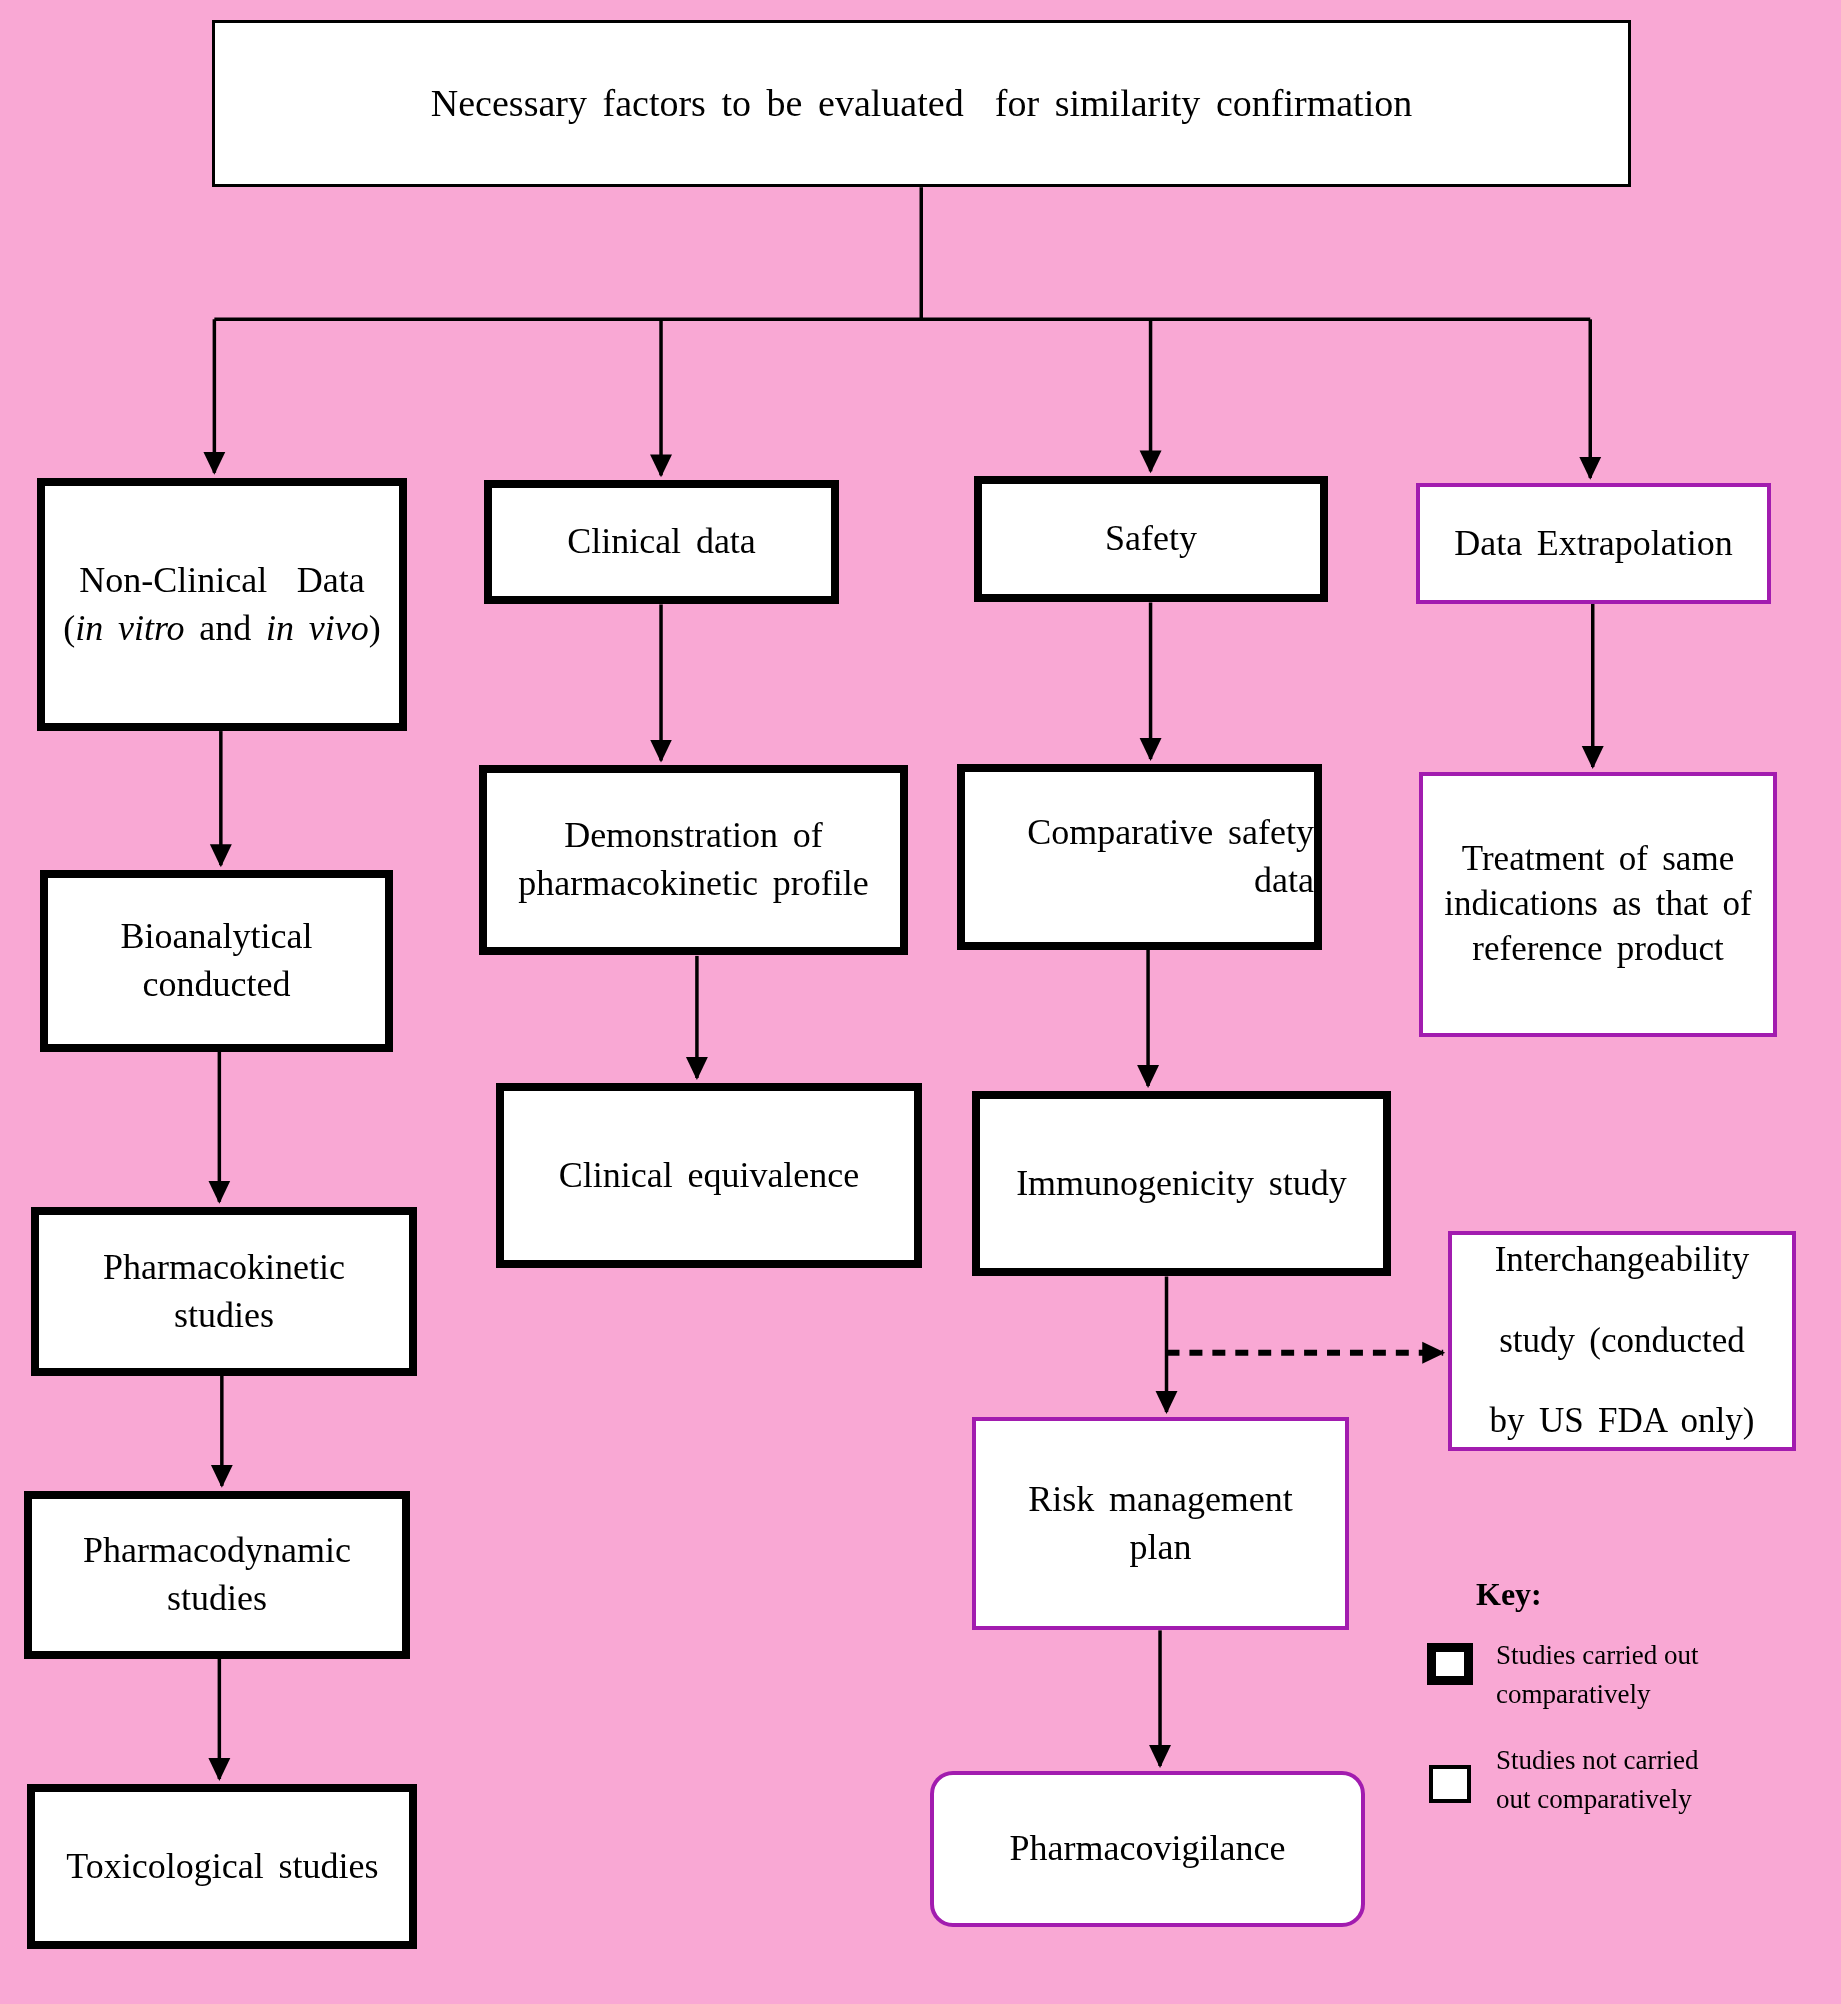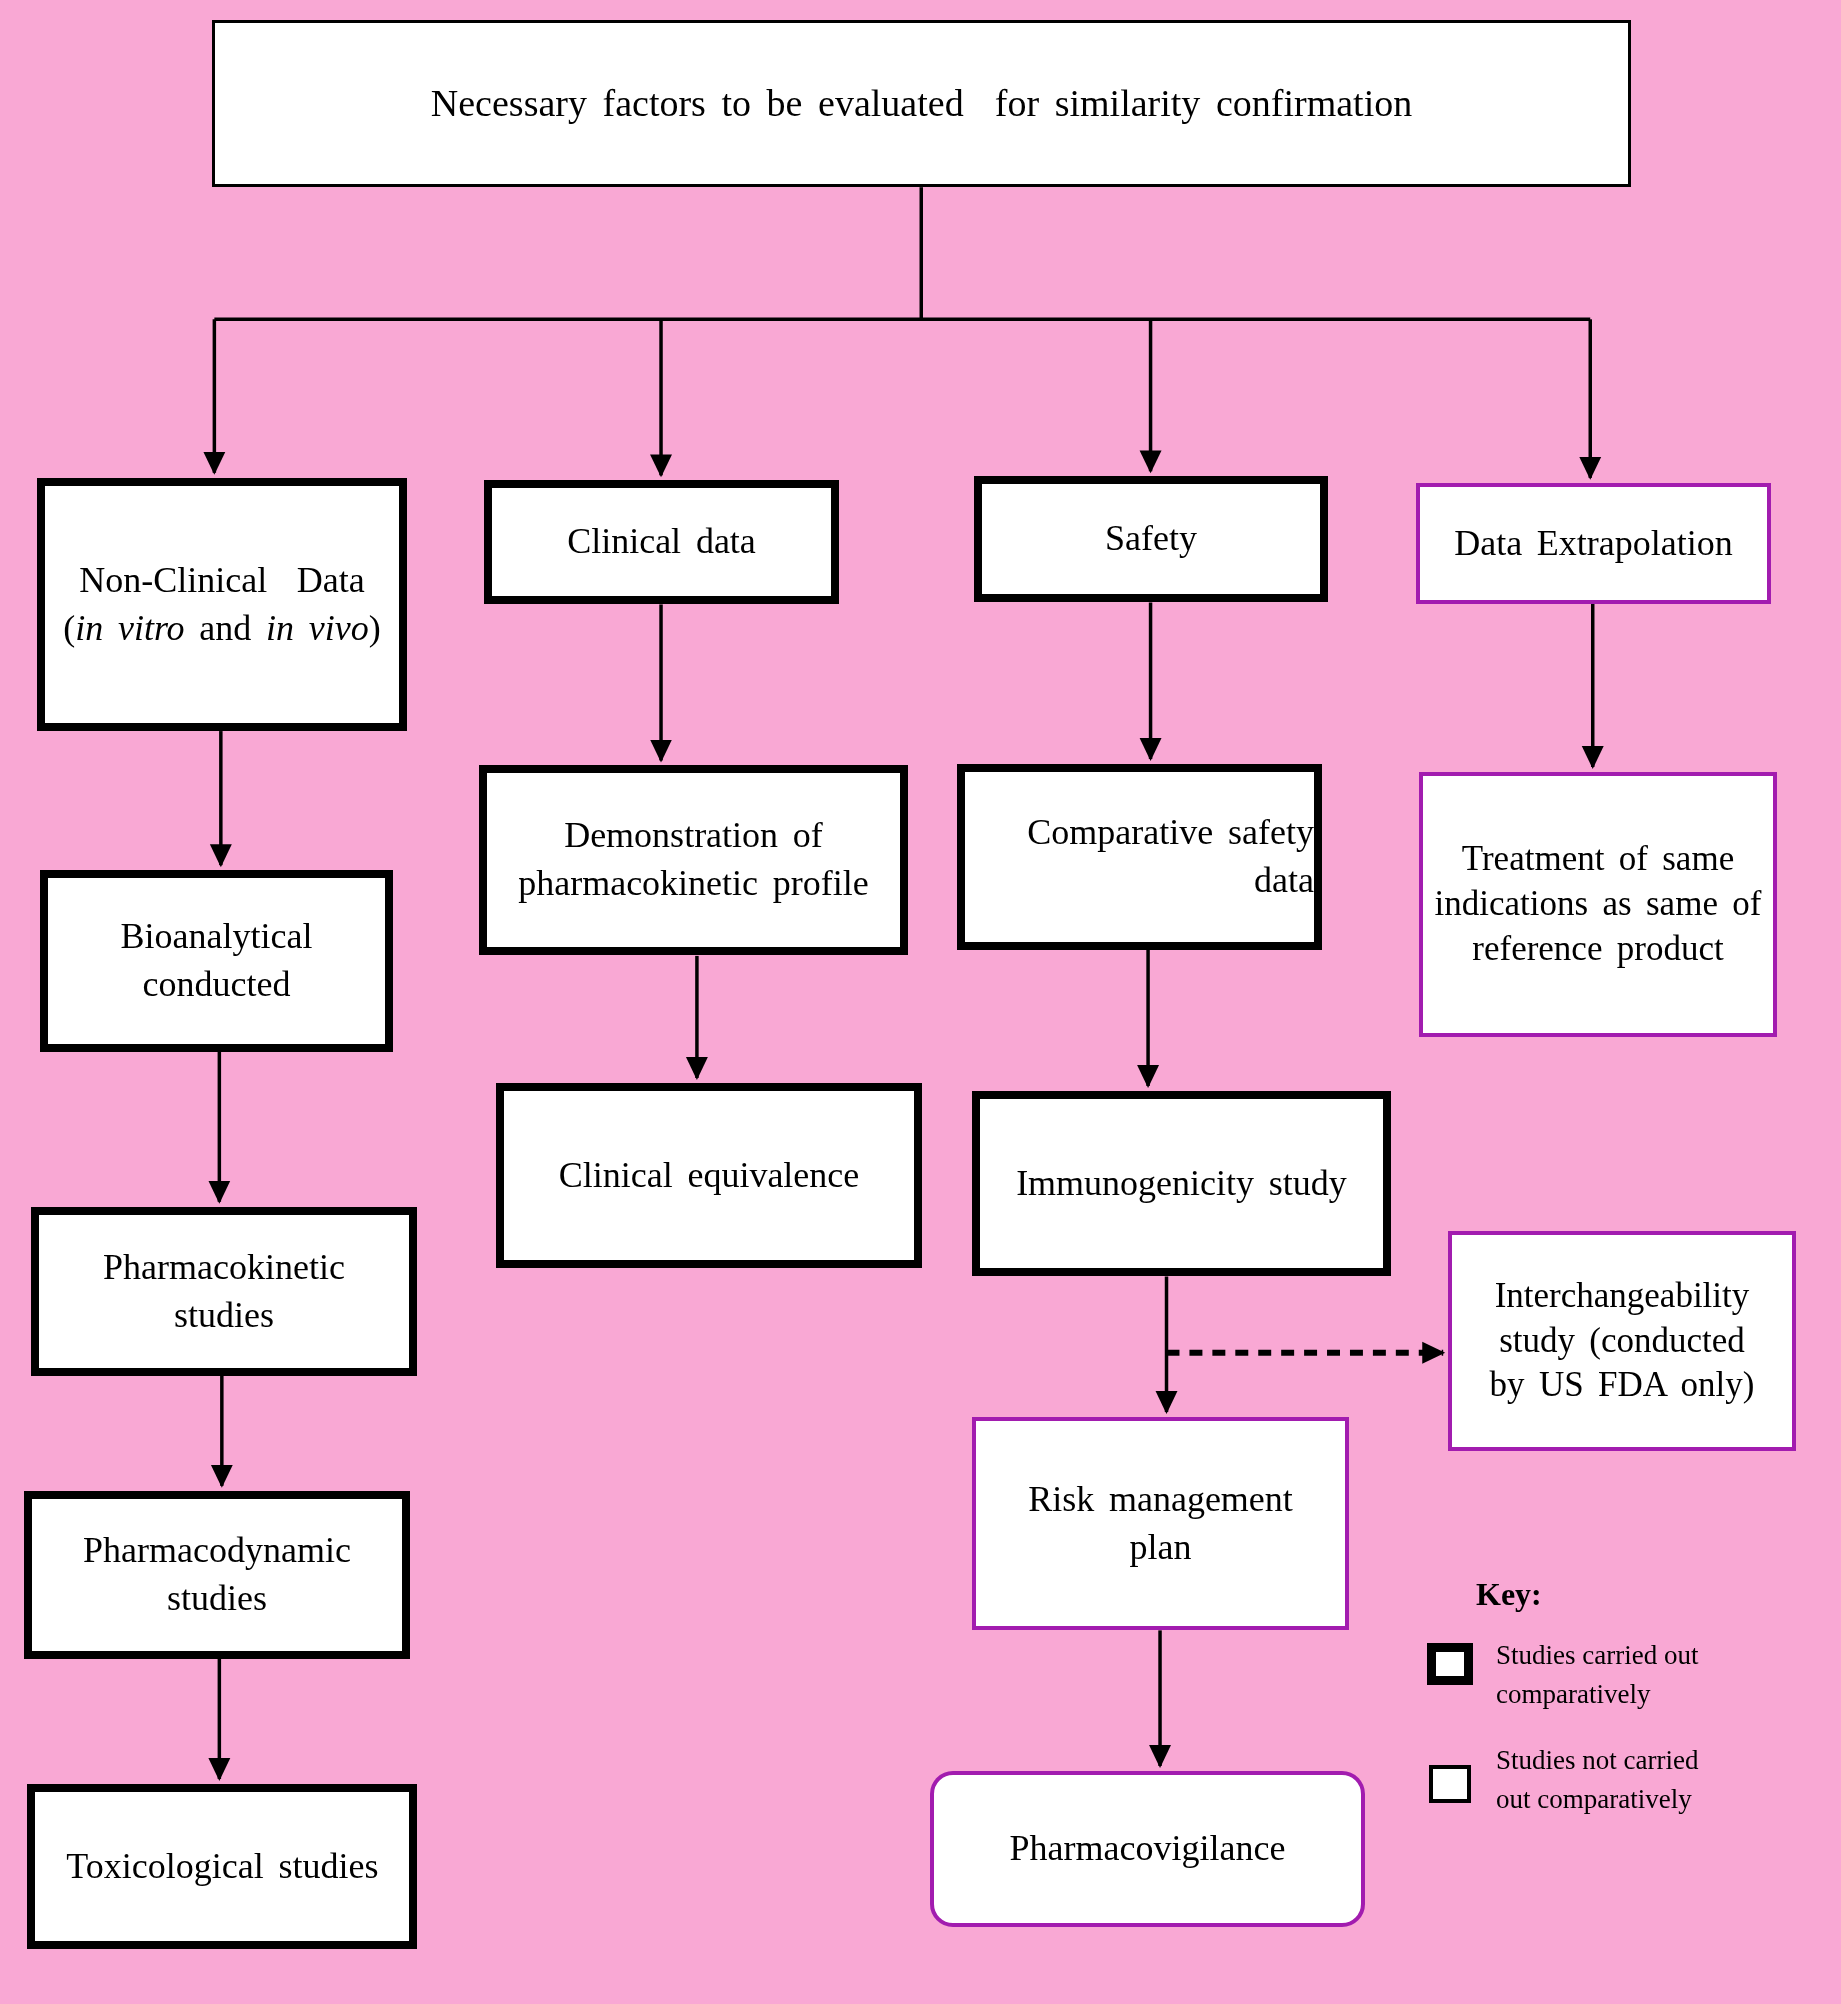--- a/index.html
+++ b/index.html
@@ -43,21 +43,21 @@
   #node-clinicaldata{ left: 484px;  top: 480px;  width: 355px;  height: 124px; }
   #node-demopk      { left: 479px;  top: 765px; width: 429px;  height: 190px; }
   #node-clinequiv   { left: 496px;  top: 1083px; width: 426px;  height: 185px; }
   #node-safety      { left: 974px; top: 476px;  width: 354px;  height: 126px; }
   #node-compsafety  { left: 957px; top: 764px; width: 365px;  height: 186px; align-items: flex-end; }
   #node-immuno      { left: 972px; top: 1091px; width: 419px;  height: 185px; }
   #node-riskmgmt    { left: 972px; top: 1417px; width: 377px;  height: 213px; }
   #node-pharmacovig { left: 930px; top: 1771px; width: 435px;  height: 156px; border-radius: 23px; }
   #node-dataextrap  { left: 1416px; top: 483px;  width: 355px;  height: 121px; }
   #node-treatment   { left: 1419px; top: 772px; width: 358px;  height: 265px; }
-  #node-interchange { left: 1448px; top: 1231px; width: 348px;  height: 220px; }
+  #node-interchange { left: 1448px; top: 1231px; width: 348px;  height: 220px; gap: 36px; }
 
   
   .key-title {
     position: absolute; left: 1476px; top: 1576px;
     font-size: 32px; font-weight: bold;
   }
   .swatch { position: absolute; box-sizing: border-box; background: #ffffff; }
   #key-swatch-thick { left: 1427px; top: 1643px; width: 46px; height: 42px; border: 9px solid #000000; }
   #key-swatch-thin  { left: 1429px; top: 1765px; width: 42px; height: 38px; border: 4px solid #000000; }
   .key-label {
@@ -167,21 +167,21 @@
   <div class="node thin" id="node-pharmacovig">
     <div class="line">Pharmacovigilance</div>
   </div>
 
   <div class="node thin" id="node-dataextrap">
     <div class="line">Data Extrapolation</div>
   </div>
 
   <div class="node thin small3" id="node-treatment">
     <div class="line">Treatment of same</div>
-    <div class="line">indications as same of</div>
+    <div class="line">indications as that of</div>
     <div class="line">reference product</div>
   </div>
 
   <div class="node thin small3" id="node-interchange">
     <div class="line">Interchangeability</div>
     <div class="line">study (conducted</div>
     <div class="line">by US FDA only)</div>
   </div>
 
   <div class="key-title">Key:</div>

